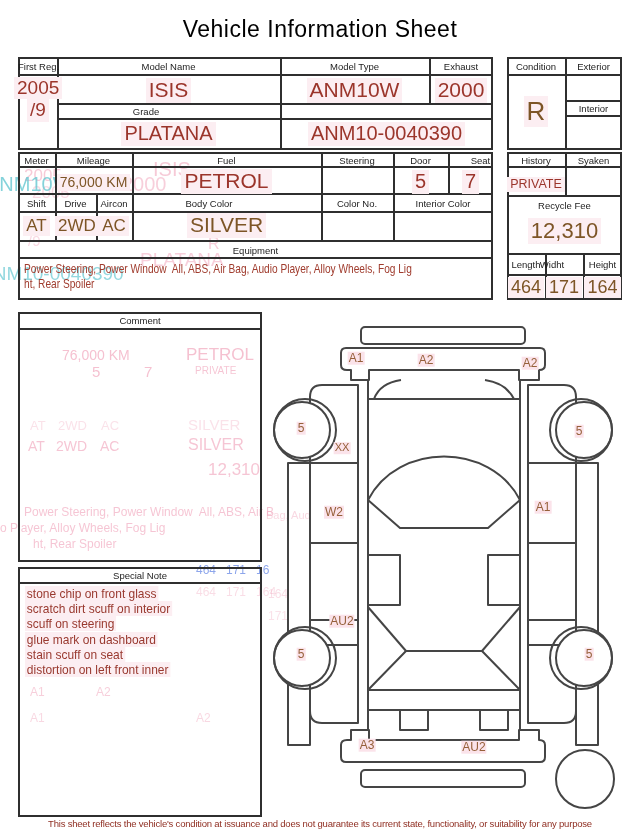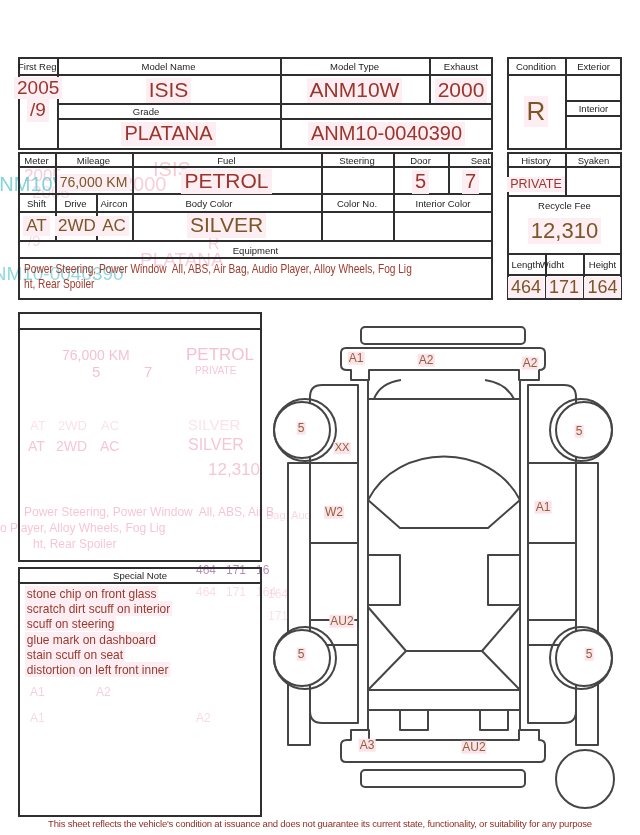--- a/index.html
+++ b/index.html
@@ -51,33 +51,34 @@
       <span class="ghost" style="left: 101px; top: 419px; font-size: 13px; opacity: 0.3; color: rgb(240, 160, 184);">AC</span>
       <span class="ghost" style="left: 188px; top: 417px; font-size: 15px; opacity: 0.3; color: rgb(240, 160, 184);">SILVER</span>
       <span class="ghost" style="left: 28px; top: 439px; font-size: 14px; opacity: 0.6; color: rgb(240, 160, 184);">AT</span>
       <span class="ghost" style="left: 56px; top: 439px; font-size: 14px; opacity: 0.6; color: rgb(240, 160, 184);">2WD</span>
       <span class="ghost" style="left: 100px; top: 439px; font-size: 14px; opacity: 0.6; color: rgb(240, 160, 184);">AC</span>
       <span class="ghost" style="left: 188px; top: 437px; font-size: 16px; opacity: 0.6; color: rgb(240, 160, 184);">SILVER</span>
       <span class="ghost" style="left: 208px; top: 461px; font-size: 17px; opacity: 0.6; color: rgb(240, 160, 184);">12,310</span>
       <span class="ghost" style="left: 24px; top: 506px; font-size: 12px; opacity: 0.6; color: rgb(240, 160, 184);">Power Steering, Power Window  All, ABS, Air B</span>
       <span class="ghost" style="left: 0px; top: 522px; font-size: 12px; opacity: 0.6; color: rgb(240, 160, 184);">o Player, Alloy Wheels, Fog Lig</span>
       <span class="ghost" style="left: 33px; top: 538px; font-size: 12px; opacity: 0.6; color: rgb(240, 160, 184);">ht, Rear Spoiler</span>
-      <span class="ghost" style="left: 196px; top: 564px; font-size: 12px; opacity: 0.5; color: #701a75;">464   171   16</span>
+      <span class="ghost" style="left: 196px; top: 564px; font-size: 12px; opacity: 0.5; color: #1d4ed8;">464   171   16</span>
       <span class="ghost" style="left: 196px; top: 586px; font-size: 12px; opacity: 0.35; color: rgb(240, 160, 184);">464   171   164</span>
       <span class="ghost" style="left: 30px; top: 686px; font-size: 12px; opacity: 0.5; color: rgb(240, 160, 184);">A1</span>
       <span class="ghost" style="left: 96px; top: 686px; font-size: 12px; opacity: 0.5; color: rgb(240, 160, 184);">A2</span>
       <span class="ghost" style="left: 30px; top: 712px; font-size: 12px; opacity: 0.4; color: rgb(240, 160, 184);">A1</span>
       <span class="ghost" style="left: 196px; top: 712px; font-size: 12px; opacity: 0.4; color: rgb(240, 160, 184);">A2</span>
       <span class="ghost" style="left: 266px; top: 510px; font-size: 11px; opacity: 0.4; color: rgb(240, 160, 184);">Bag, Aud</span>
       <span class="ghost" style="left: 268px; top: 588px; font-size: 12px; opacity: 0.35; color: rgb(240, 160, 184);">164</span>
       <span class="ghost" style="left: 268px; top: 610px; font-size: 12px; opacity: 0.3; color: rgb(240, 160, 184);">171</span>
     </div>
 
   <div class="content">
 
+    <div class="title">Vehicle Information Sheet</div>
 
     <div class="box" style="left:18px;top:57px;width:475px;height:93px"></div>
     <div class="vl" style="left:57px;top:57px;height:93px"></div>
     <div class="vl" style="left:280px;top:57px;height:93px"></div>
     <div class="vl" style="left:429px;top:57px;height:46px"></div>
     <div class="hl" style="left:18px;top:74px;width:475px"></div>
     <div class="hl" style="left:57px;top:103px;width:436px"></div>
     <div class="hl" style="left:57px;top:118px;width:436px"></div>
 
     <div class="h" style="left:18px;top:61px;width:39px">First Reg.</div>
@@ -163,20 +164,21 @@
     <div class="h" style="left:538px;top:259px;width:28px">Widht</div>
     <div class="h" style="left:583px;top:259px;width:39px">Height</div>
     <div class="vwrap" style="left:507px;top:174px;width:58px"><span class="pv red" style="font-size:12.5px">PRIVATE</span></div>
     <div class="vwrap" style="left:507px;top:218px;width:115px"><span class="pv brown" style="font-size:22px">12,310</span></div>
     <div class="vwrap" style="left:507px;top:277px;width:38px"><span class="pv brown" style="font-size:18px">464</span></div>
     <div class="vwrap" style="left:545px;top:277px;width:38px"><span class="pv brown" style="font-size:18px">171</span></div>
     <div class="vwrap" style="left:583px;top:277px;width:39px"><span class="pv brown" style="font-size:18px">164</span></div>
 
     <div class="box" style="left:18px;top:312px;width:244px;height:250px"></div>
     <div class="hl" style="left:18px;top:328px;width:244px"></div>
+    <div class="h" style="left:18px;top:315px;width:244px">Comment</div>
 
     <div class="box" style="left:18px;top:567px;width:244px;height:250px"></div>
     <div class="hl" style="left:18px;top:582px;width:244px"></div>
     <div class="h" style="left:18px;top:570px;width:244px">Special Note</div>
     <div class="snline" style="left:25px;top:586px"><span class="pv" style="padding:0 2px">stone chip on front glass</span></div>
     <div class="snline" style="left:25px;top:601px"><span class="pv" style="padding:0 2px">scratch dirt scuff on interior</span></div>
     <div class="snline" style="left:25px;top:616px"><span class="pv" style="padding:0 2px">scuff on steering</span></div>
     <div class="snline" style="left:25px;top:632px"><span class="pv" style="padding:0 2px">glue mark on dashboard</span></div>
     <div class="snline" style="left:25px;top:647px"><span class="pv" style="padding:0 2px">stain scuff on seat</span></div>
     <div class="snline" style="left:25px;top:662px"><span class="pv" style="padding:0 2px">distortion on left front inner</span></div>

